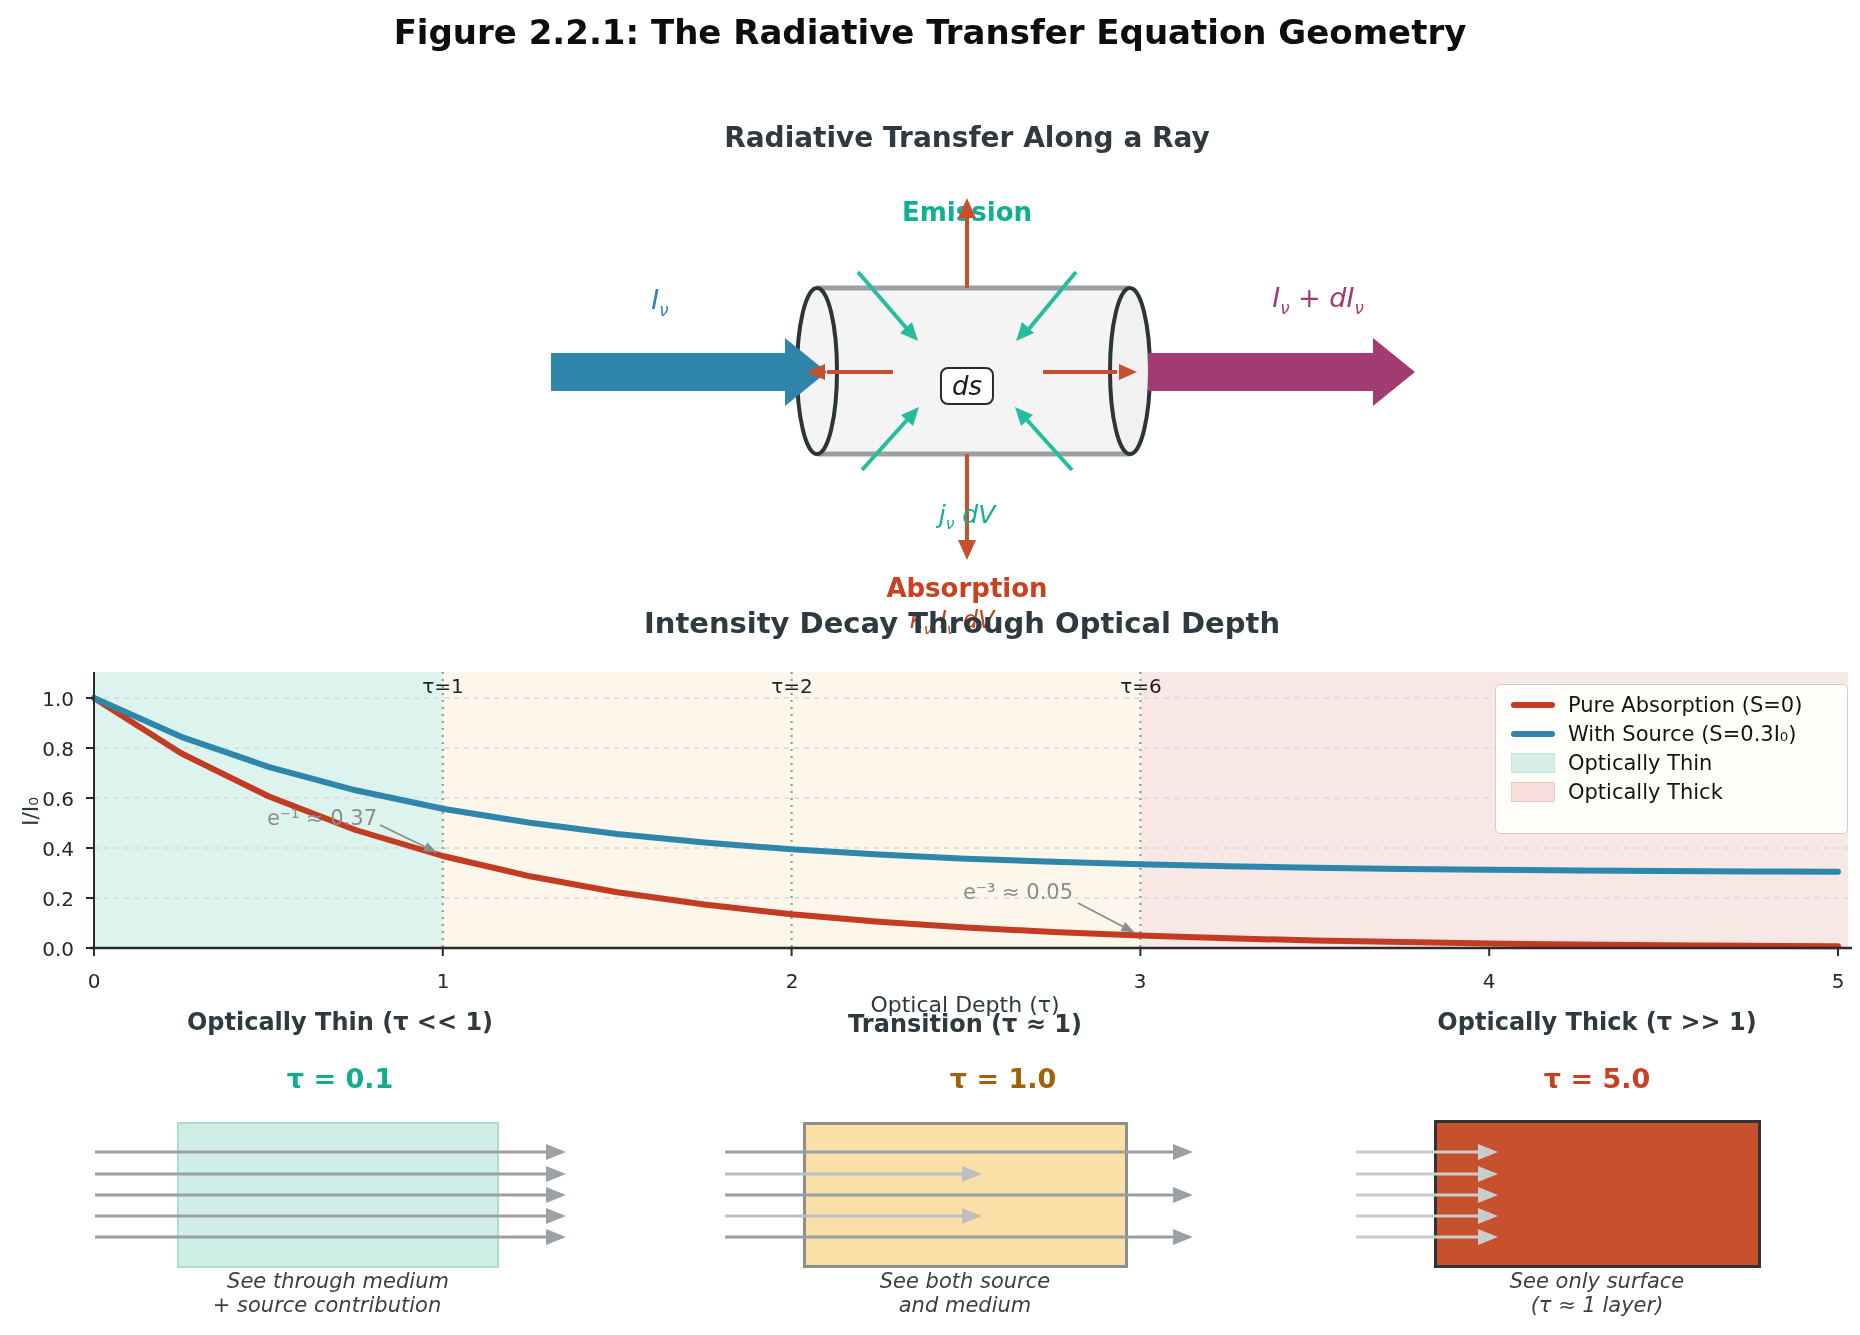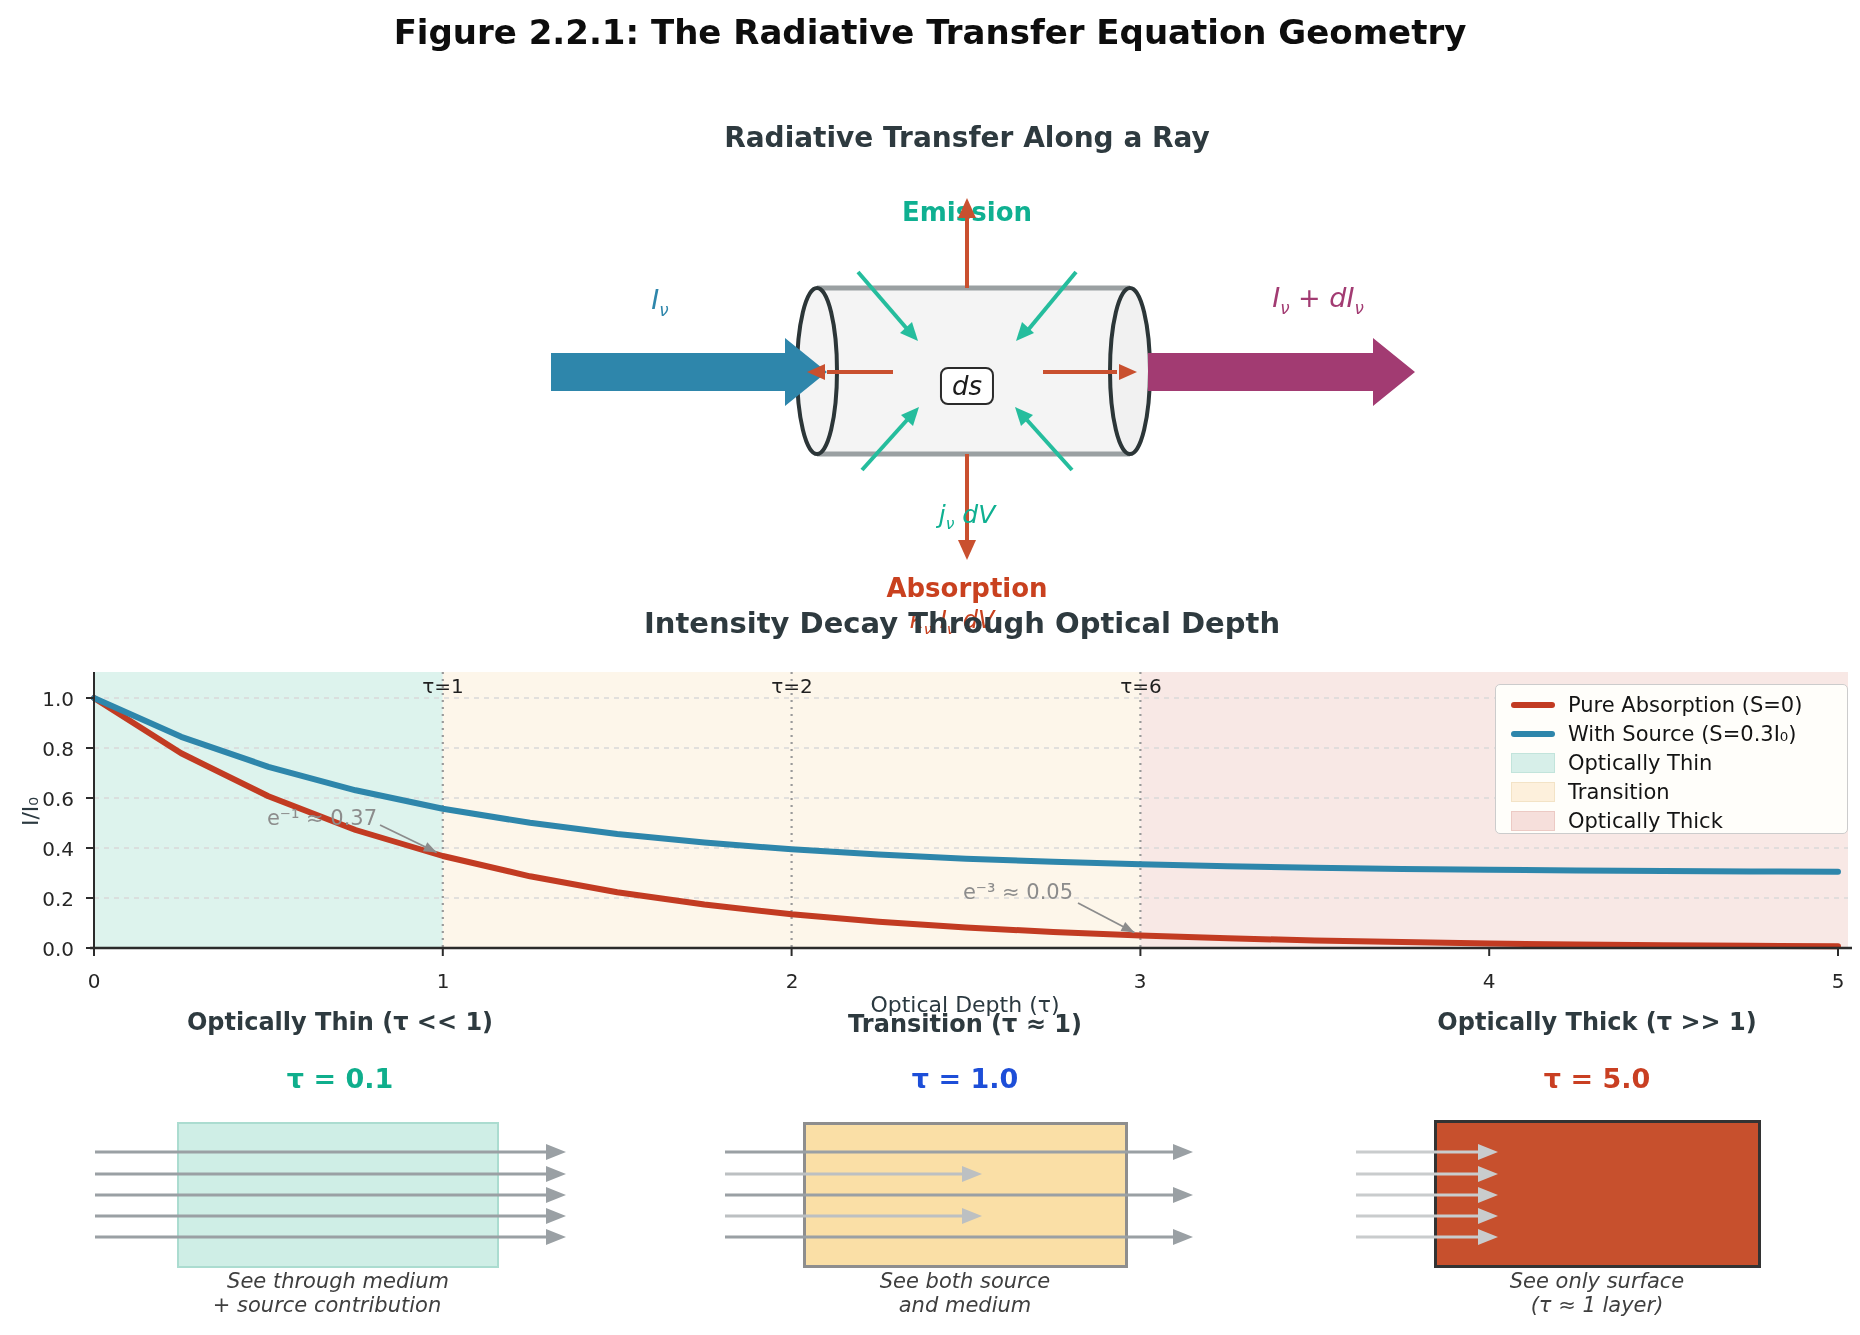--- a/index.html
+++ b/index.html
@@ -32,21 +32,21 @@
   .lg-patch{height:20px;border:1px solid;box-sizing:border-box;}
   .sw-red{background:#C23B22;}
   .sw-blue{background:#2E86AB;}
   .sw-thin{background:#d7efe9;border-color:#c2e4db;}
   .sw-trans{background:#fdf0dc;border-color:#f3e3c6;}
   .sw-thick{background:#f6dfdb;border-color:#eccac4;}
   .lg-lbl{margin-left:13px;font-size:21px;color:#141414;white-space:nowrap;}
   .panel-title{font-size:24px;font-weight:bold;color:#2e3a3f;}
   .tau-val{font-size:27px;font-weight:bold;}
   .tau-thin{color:#0fae8c;}
-  .tau-trans{color:#1d4ed8;}
+  .tau-trans{color:#a16207;margin-left:38px;}
   .tau-thick{color:#c93f22;}
   .pbox{box-sizing:border-box;}
   .pbox-thin{left:177px;top:1122px;width:322px;height:146px;background:#cfeee6;border:2.5px solid #abdcd0;}
   .pbox-trans{left:803px;top:1122px;width:325px;height:146px;background:#fadfa6;border:3px solid #8e8e8e;}
   .pbox-thick{left:1434px;top:1120px;width:327px;height:148px;background:#c7502d;border:3.5px solid #333333;}
   .caption{font-size:21px;font-style:italic;color:#3f3f3f;}
 </style>
 </head>
 <body>
 
@@ -186,24 +186,20 @@
     </div>
     <div class="lg-row">
       <div class="lg-sw lg-line sw-blue"></div>
       <span class="lg-lbl">With Source (S=0.3I₀)</span>
     </div>
     <div class="lg-row">
       <div class="lg-sw lg-patch sw-thin"></div>
       <span class="lg-lbl">Optically Thin</span>
     </div>
     <div class="lg-row">
-      <div class="lg-sw lg-patch sw-trans"></div>
-      <span class="lg-lbl">Transition</span>
-    </div>
-    <div class="lg-row">
       <div class="lg-sw lg-patch sw-thick"></div>
       <span class="lg-lbl">Optically Thick</span>
     </div>
   </div>
 
   <div class="abs ctr panel-title" style="left:340px;top:1022px;">Optically Thin (τ &lt;&lt; 1)</div>
   <div class="abs ctr panel-title" style="left:965px;top:1024px;">Transition (τ ≈ 1)</div>
   <div class="abs ctr panel-title" style="left:1597px;top:1022px;">Optically Thick (τ &gt;&gt; 1)</div>
 
   <div class="abs ctr tau-val tau-thin" style="left:340px;top:1078px;">τ = 0.1</div>

